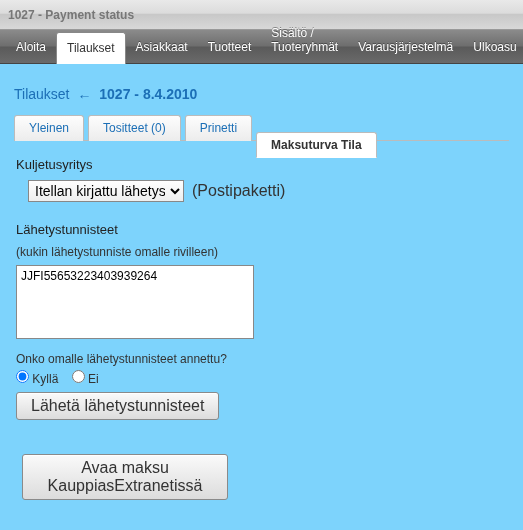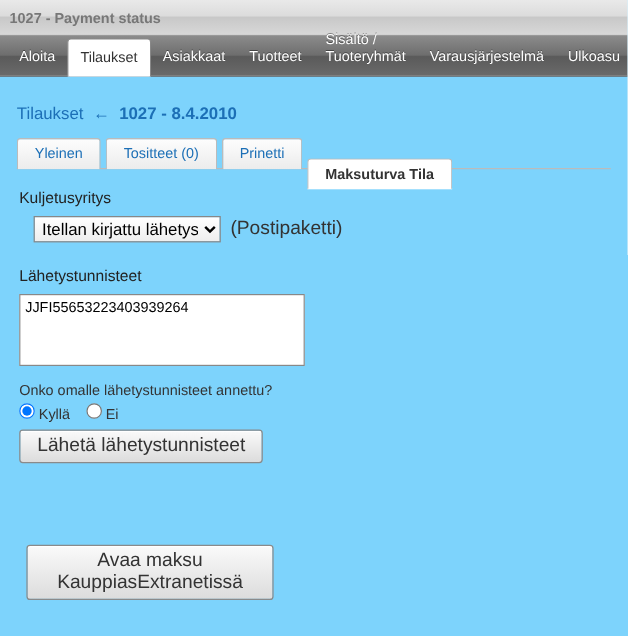--- a/index.html
+++ b/index.html
@@ -73,21 +73,21 @@
     border: 1px solid #888;
     background: linear-gradient(to bottom,#fff,#eee);
     font-size: 14px;
     padding: 1px 2px;
     width: 156px;
     margin-left: 12px;
   }
   .paren { color: #333; font-size: 16px; }
   .sub { color: #333; font-size: 12px; margin-bottom: 6px; }
   textarea {
-    width: 238px; height: 60px;
+    width: 238px; height: 74px;
     border: 1px solid #888;
     resize: none;
     font-family: Arial, Helvetica, sans-serif;
     font-size: 12px;
     padding: 3px 4px;
   }
   .radios { margin: 10px 0 6px 0; }
   .radios label { margin-right: 10px; font-size: 12px; cursor: pointer; }
   button.btn {
     border: 1px solid #8a8a8a;
@@ -141,20 +141,21 @@
       <div class="row">
         <select class="native-look">
           <option>Itellan kirjattu lähetys</option>
         </select>
         <span class="paren">(Postipaketti)</span>
       </div>
     </div>
 
     <div class="section" style="padding-top:4px">
       <h3>Lähetystunnisteet</h3>
+      <div class="sub">(kukin lähetystunniste omalle rivilleen)</div>
       <textarea style="">JJFI55653223403939264</textarea>
 
       <div class="radios">
         <div style="margin-bottom:4px">Onko omalle lähetystunnisteet annettu?</div>
         <label>
           <input type="radio" name="allgiven" checked="" style="">
           <span>Kyllä</span>
         </label>
         <label>
           <input type="radio" name="allgiven" style="">

